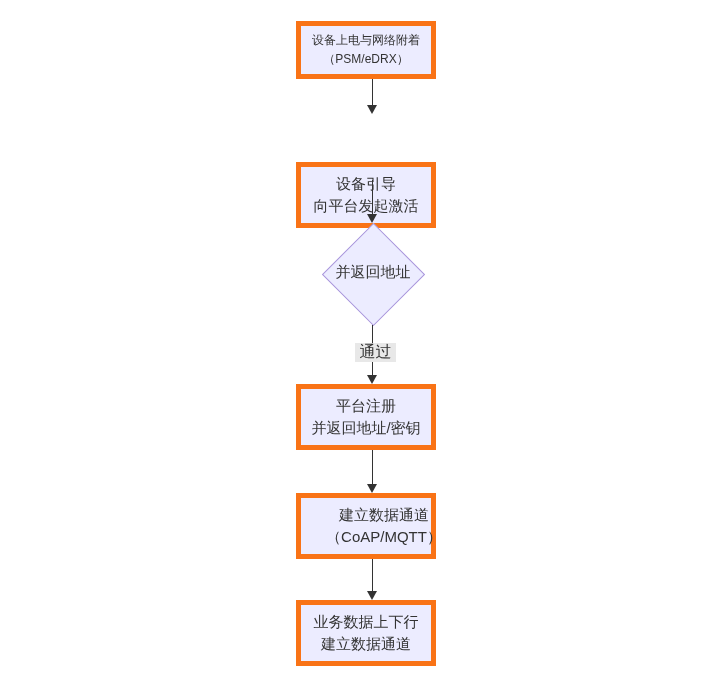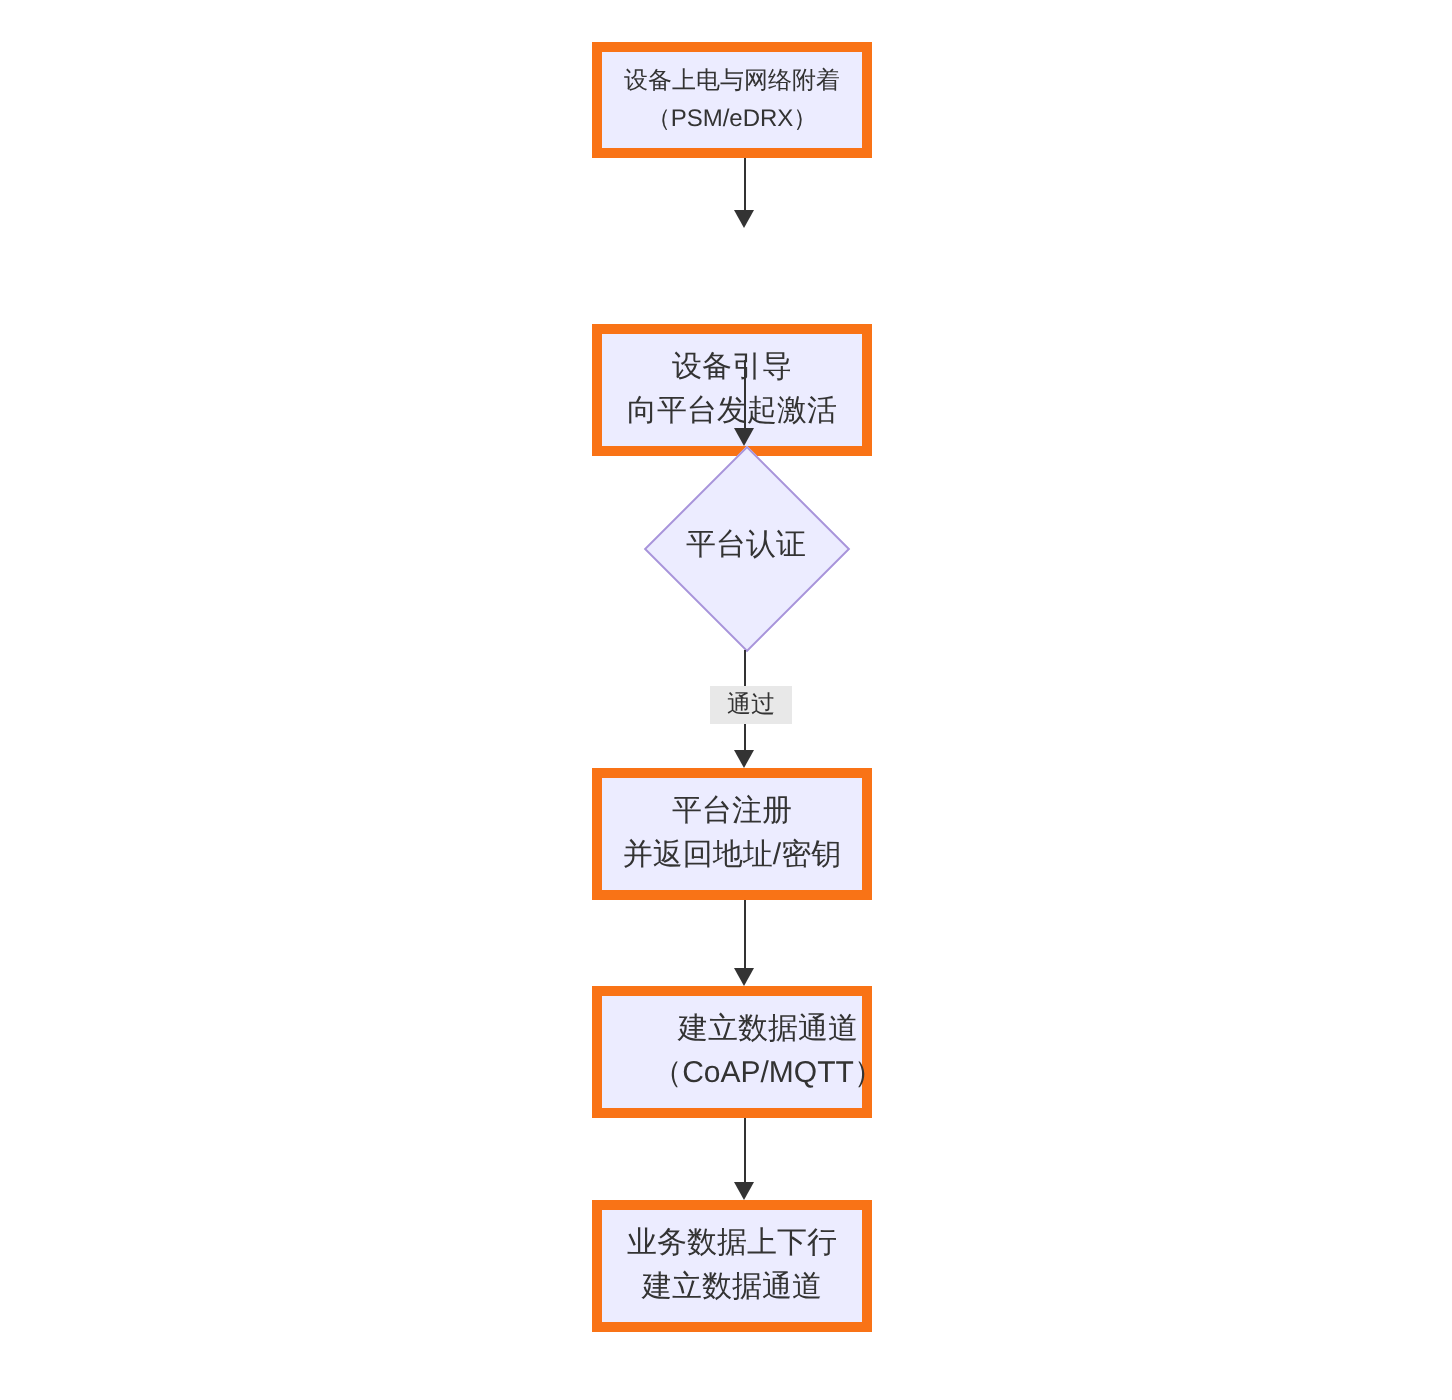--- a/index.html
+++ b/index.html
@@ -90,21 +90,21 @@
   .edge-label {
     position: absolute;
     left: 355px;
     top: 343px;
     width: 41px;
     height: 19px;
     background: #e8e8e8;
     display: flex;
     align-items: center;
     justify-content: center;
-    font-size: 12px;
+    font-size: 16px;
     color: #333333;
   }
 </style>
 </head>
 <body>
 
 <div class="canvas">
 
   <div class="node n1">设备上电与网络附着
 （PSM/eDRX）</div>
@@ -112,21 +112,21 @@
   <div class="edge e1"></div>
   <div class="arrowhead a1"></div>
 
   <div class="node n2">设备引导
 向平台发起激活</div>
 
   <div class="edge e2"></div>
   <div class="arrowhead a2"></div>
 
   <div class="diamond-shape"></div>
-  <div class="diamond-label">平台认证</div>
+  <div class="diamond-label">并返回地址</div>
 
   <div class="edge e3"></div>
   <div class="edge-label">通过</div>
   <div class="arrowhead a3"></div>
 
   <div class="node n4">平台注册
 并返回地址/密钥</div>
 
   <div class="edge e4"></div>
   <div class="arrowhead a4"></div>

